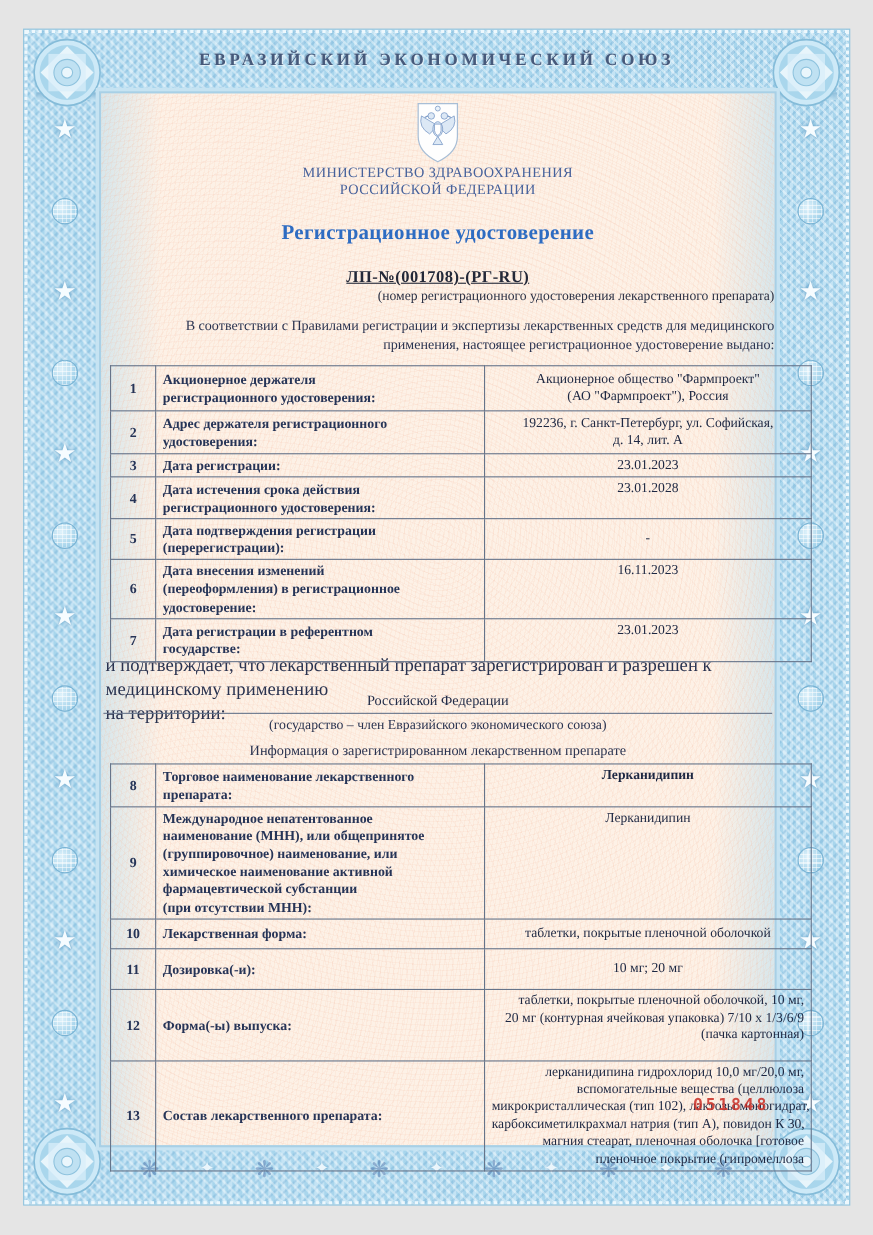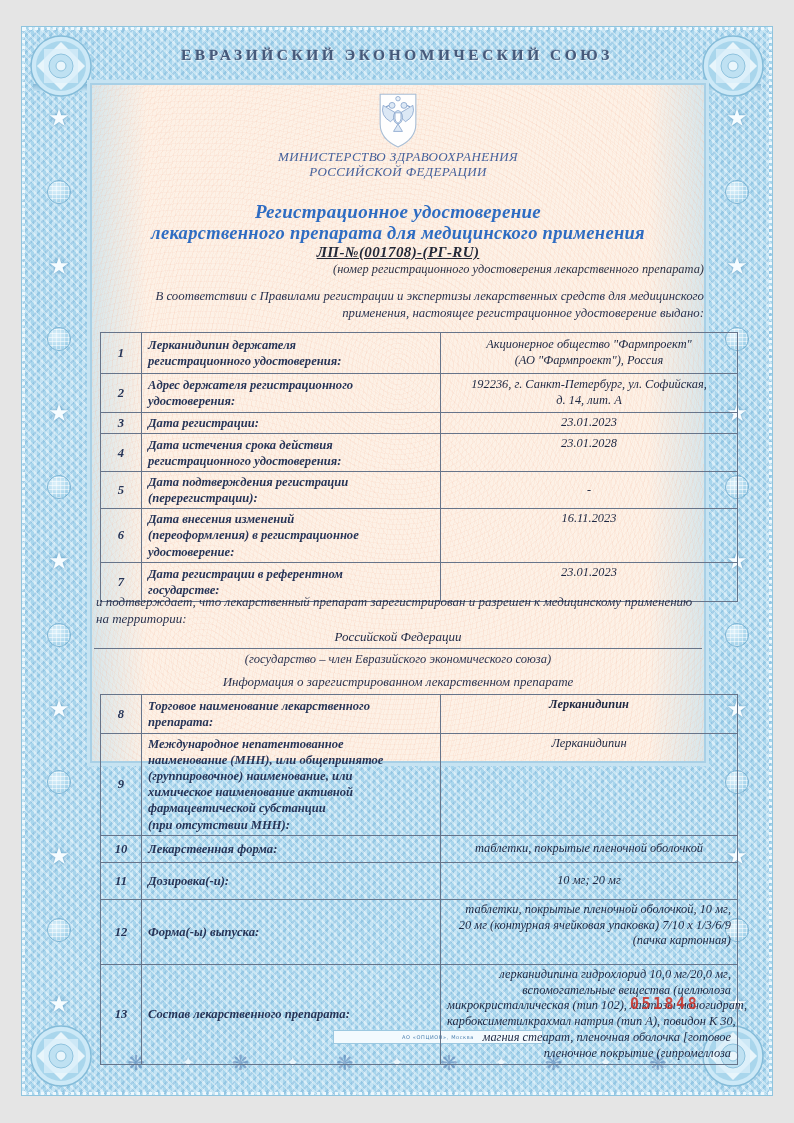--- a/index.html
+++ b/index.html
@@ -41,29 +41,28 @@
   .orn{font-size:21px;color:rgba(74,114,170,.5);line-height:1;}
   .orn.alt{color:rgba(245,252,255,.9);text-shadow:0 0 3px #7fb2d2;font-size:16px;}
   .bevel-top{position:absolute;left:8px;right:8px;top:54px;height:7px;background:linear-gradient(180deg,#7fb2d2,#bfe0f1);opacity:.8;}
   .microstrip{
     position:absolute;left:308px;bottom:48px;width:208px;height:12px;background:#f3fafe;
     border:1px solid #9cc8e0;display:flex;align-items:center;justify-content:center;
     font-family:"DejaVu Sans",sans-serif;font-size:5px;color:#4a7fae;letter-spacing:.6px;overflow:hidden;white-space:nowrap;
   }
   
   .inner{
-    position:absolute;left:92px;top:85px;width:612px;height:676px;
+    position:absolute;left:92px;top:85px;width:612px;height:956px;
     background:
       repeating-radial-gradient(circle at 50% 42%, rgba(242,176,148,.10) 0 1px, rgba(0,0,0,0) 1px 5px),
       repeating-radial-gradient(circle at 18% 85%, rgba(238,158,138,.08) 0 1px, rgba(0,0,0,0) 1px 6px),
       repeating-linear-gradient(100deg, rgba(248,198,168,.16) 0 1px, rgba(0,0,0,0) 1px 4px),
       linear-gradient(90deg, rgba(185,222,240,.55) 0, rgba(253,241,230,0) 55px, rgba(253,241,230,0) 557px, rgba(185,222,240,.55) 100%),
       #fdf1e6;
     box-shadow:0 0 0 2px #a8d0e6, 0 0 0 5px #c6e3f2;
-    font-style:italic;
   }
   .abs{position:absolute;}
   .center{text-align:center;left:0;right:0;}
   .arms{position:absolute;left:50%;transform:translateX(-50%);top:7px;}
   .ministry{top:64px;font-size:13px;color:#46619b;letter-spacing:.4px;line-height:1.18;}
   .title{font-weight:bold;color:#2e6cc2;letter-spacing:.3px;}
   .title1{top:116px;font-size:19px;}
   .title2{top:138px;font-size:18.5px;}
   .regnum{top:159px;font-size:15px;font-weight:bold;color:#232838;text-decoration:underline;letter-spacing:.4px;}
   .regcap{top:177px;font-size:12.4px;color:#2c3246;text-align:right;}
@@ -74,21 +73,21 @@
   .t1{top:247px;} .t2{top:609px;}
   td.c-num{width:28px;text-align:center;vertical-align:top;font-weight:bold;font-size:12.6px;color:#263457;}
   td.c-label{width:286px;vertical-align:top;font-weight:bold;font-size:12.6px;color:#263457;white-space:pre-line;}
   td.c-value{width:284px;text-align:center;font-size:12.4px;color:#1d2742;white-space:pre-line;}
   td.c-value.vtop{vertical-align:top;}
   td.c-value.left{text-align:right;white-space:pre;}
   td.c-value.bold{font-weight:bold;}
   tr.h40 td{height:36px;} tr.h38 td{height:34px;} tr.h20 td{height:16px;}
   tr.h37 td{height:33px;} tr.h36 td{height:32px;} tr.h52 td{height:48px;margin-top:40px;}
   tr.h93 td{height:89px;} tr.h26 td{height:22px;} tr.h64 td{height:60px;} tr.h96 td{height:92px;}
-  .confirm{top:509px;left:4px;right:4px;font-size:13px;color:#2a3350;white-space:pre-line;line-height:1.3;}
+  .confirm{top:509px;left:4px;right:4px;font-size:17px;color:#2a3350;white-space:pre-line;line-height:1.3;}
   .territory{top:544px;font-size:13px;color:#222c48;border-bottom:1px solid #66748a;padding-bottom:3px;left:2px;right:2px;text-align:center;}
   .terrcap{top:567px;font-size:12.5px;color:#2a3350;}
   .infohead{top:589px;font-size:13px;color:#2a3350;text-align:center;}
   
   .stamp{
     position:absolute;left:630px;top:995px;z-index:5;
     font-family:"DejaVu Sans Mono",monospace;font-weight:bold;font-size:15px;
     color:#cc342b;letter-spacing:2.5px;opacity:.88;
   }
 </style>
@@ -192,31 +191,30 @@
         <path d="M28 28 h8 v8 q0 4 -4 6 q-4 -2 -4 -6 Z" fill="#ffffff"></path>
       </g>
     </svg>
 
     <div class="abs center ministry">
       <div>МИНИСТЕРСТВО ЗДРАВООХРАНЕНИЯ</div>
       <div>РОССИЙСКОЙ ФЕДЕРАЦИИ</div>
     </div>
 
     <div class="abs center title title1">Регистрационное удостоверение</div>
-    <div class="abs center title title2">лекарственного препарата для медицинского применения</div>
     <div class="abs center regnum">ЛП-№(001708)-(РГ-RU)</div>
     <div class="abs center regcap">(номер регистрационного удостоверения лекарственного препарата)</div>
     <div class="abs center intro">В соответствии с Правилами регистрации и экспертизы лекарственных средств для медицинского
 применения, настоящее регистрационное удостоверение выдано:</div>
 
     <table class="cert t1">
       <tbody>
           <tr class="h40">
         <td class="c-num">1</td>
-        <td class="c-label">Лерканидипин держателя
+        <td class="c-label">Акционерное держателя
 регистрационного удостоверения:</td>
         <td class="c-value">Акционерное общество "Фармпроект"
 (АО "Фармпроект"), Россия</td>
       </tr>
       <tr class="h38">
         <td class="c-num">2</td>
         <td class="c-label">Адрес держателя регистрационного
 удостоверения:</td>
         <td class="c-value">192236, г. Санкт-Петербург, ул.  Софийская,
 д. 14, лит. А</td>

